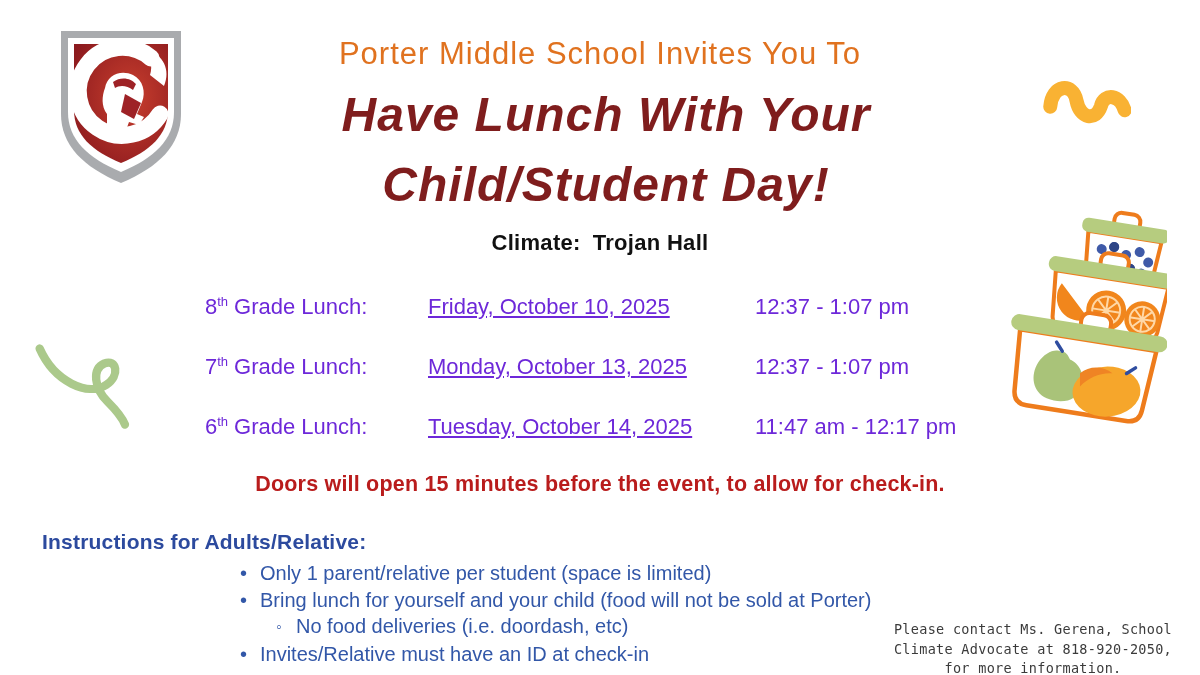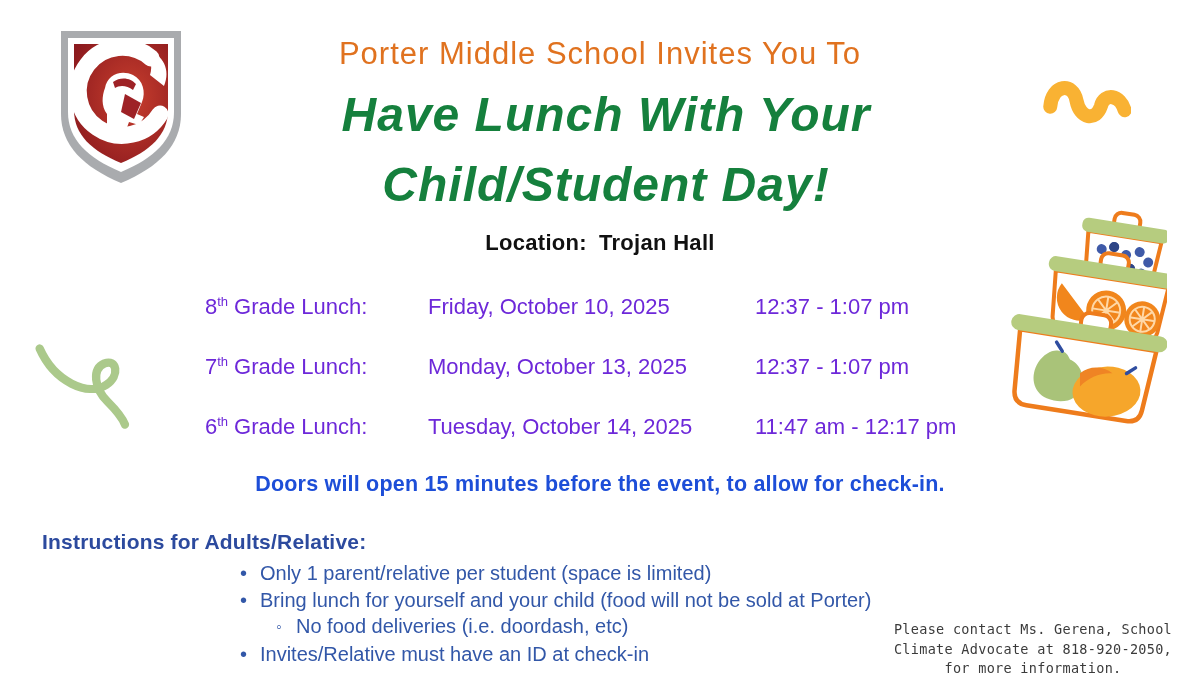--- a/index.html
+++ b/index.html
@@ -10,44 +10,44 @@
   .abs{position:absolute;}
 
   
   .invite-line{
     top:36px;left:0;right:0;text-align:center;
     font-size:31px;letter-spacing:1px;color:#e0721f;font-weight:normal;
   }
   .main-title{
     top:80px;left:0;right:0;text-align:center;
     font-size:48px;line-height:70px;font-weight:bold;font-style:italic;
-    letter-spacing:1px;color:#15803d;padding-left:12px;
+    letter-spacing:1px;color:#7f1d1d;padding-left:12px;
   }
 
   
   .location-line{
     top:230px;left:0;right:0;text-align:center;
     font-size:22px;font-weight:bold;color:#111111;letter-spacing:.3px;
   }
   .location-line .loc-value{margin-left:12px;}
 
   
   .schedule{top:288px;left:205px;width:790px;}
   .sched-row{display:flex;height:60px;padding-top:5px;box-sizing:border-box;
     font-size:22px;line-height:28px;color:#6d28d9;}
   .col-grade{width:223px;}
-  .col-date{width:327px;}
+  .col-date{width:327px;text-decoration:underline;}
   .col-time{flex:1;}
   .sched-row sup{font-size:13px;line-height:0;}
   .grade-label{margin-left:6px;}
 
   
   .doors-note{
     top:472px;left:0;right:0;text-align:center;
-    font-size:21.5px;font-weight:bold;color:#1d4ed8;letter-spacing:.2px;
+    font-size:21.5px;font-weight:bold;color:#b91c1c;letter-spacing:.2px;
   }
 
   
   .instr-heading{
     top:530px;left:0;right:0;padding-left:42px;text-align:left;
     font-size:21px;font-weight:bold;color:#2c4a9e;letter-spacing:.2px;
   }
   .instr-list{top:560px;left:240px;width:700px;font-size:20px;color:#3257a8;}
   .instr-item{display:flex;line-height:26.5px;}
   .instr-item .marker{width:20px;flex:0 0 20px;}
@@ -148,21 +148,21 @@
         <path d="M68 150 C62 147 52 153 47 164 C41 178 46 194 61 198 C78 202 92 195 94 181 C96 169 87 158 78 156 C75 151 71 148 68 150 Z" fill="#a9c379"></path>
         <path d="M69 149 L62 141" stroke="#2f4da0" stroke-width="3.5" stroke-linecap="round"></path>
         <ellipse cx="119" cy="182" rx="34" ry="25" transform="rotate(-12 119 182)" fill="#f6a62b"></ellipse>
         <path d="M90 168 C98 159 112 157 122 163 C110 164 99 171 92 181 Z" fill="#ef8424"></path>
         <path d="M136 161 L144 154" stroke="#2f4da0" stroke-width="3.5" stroke-linecap="round"></path>
       </g>
     </svg>
   </div>
 
   <div class="abs location-line">
-    <span class="loc-label">Location:</span><span class="loc-value">Trojan Hall</span>
+    <span class="loc-label">Climate:</span><span class="loc-value">Trojan Hall</span>
   </div>
 
   <div class="abs schedule">
     <div class="sched-row">
       <div class="col-grade"><span>8</span><sup>th</sup><span class="grade-label">Grade Lunch:</span></div>
       <div class="col-date">Friday, October 10, 2025</div>
       <div class="col-time">12:37 - 1:07 pm</div>
     </div>
     <div class="sched-row">
       <div class="col-grade"><span>7</span><sup>th</sup><span class="grade-label">Grade Lunch:</span></div>

